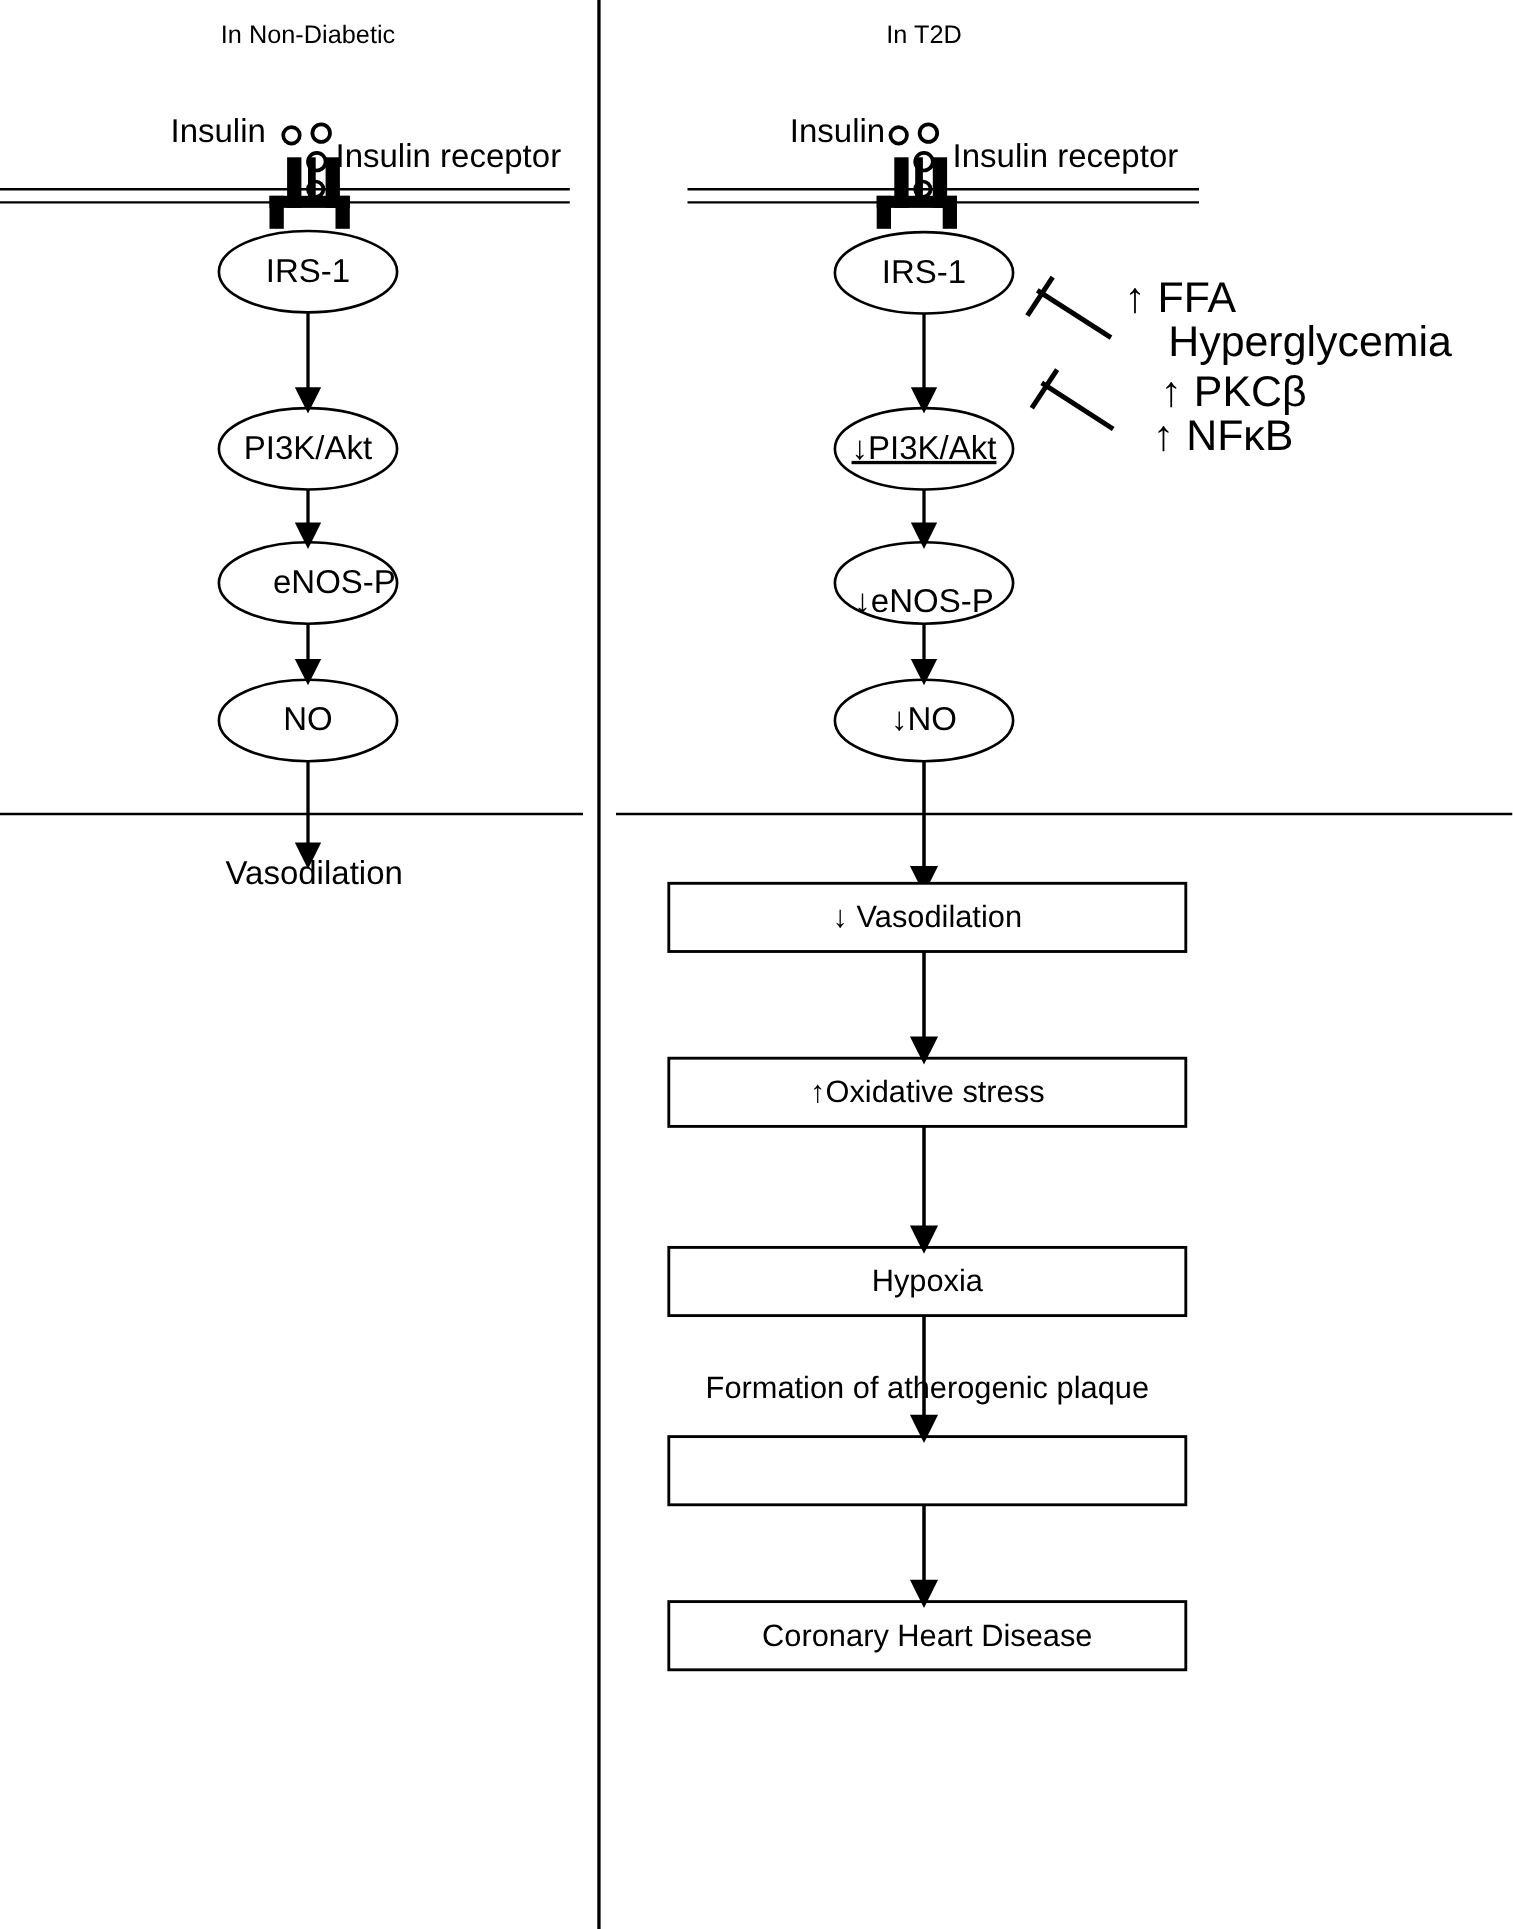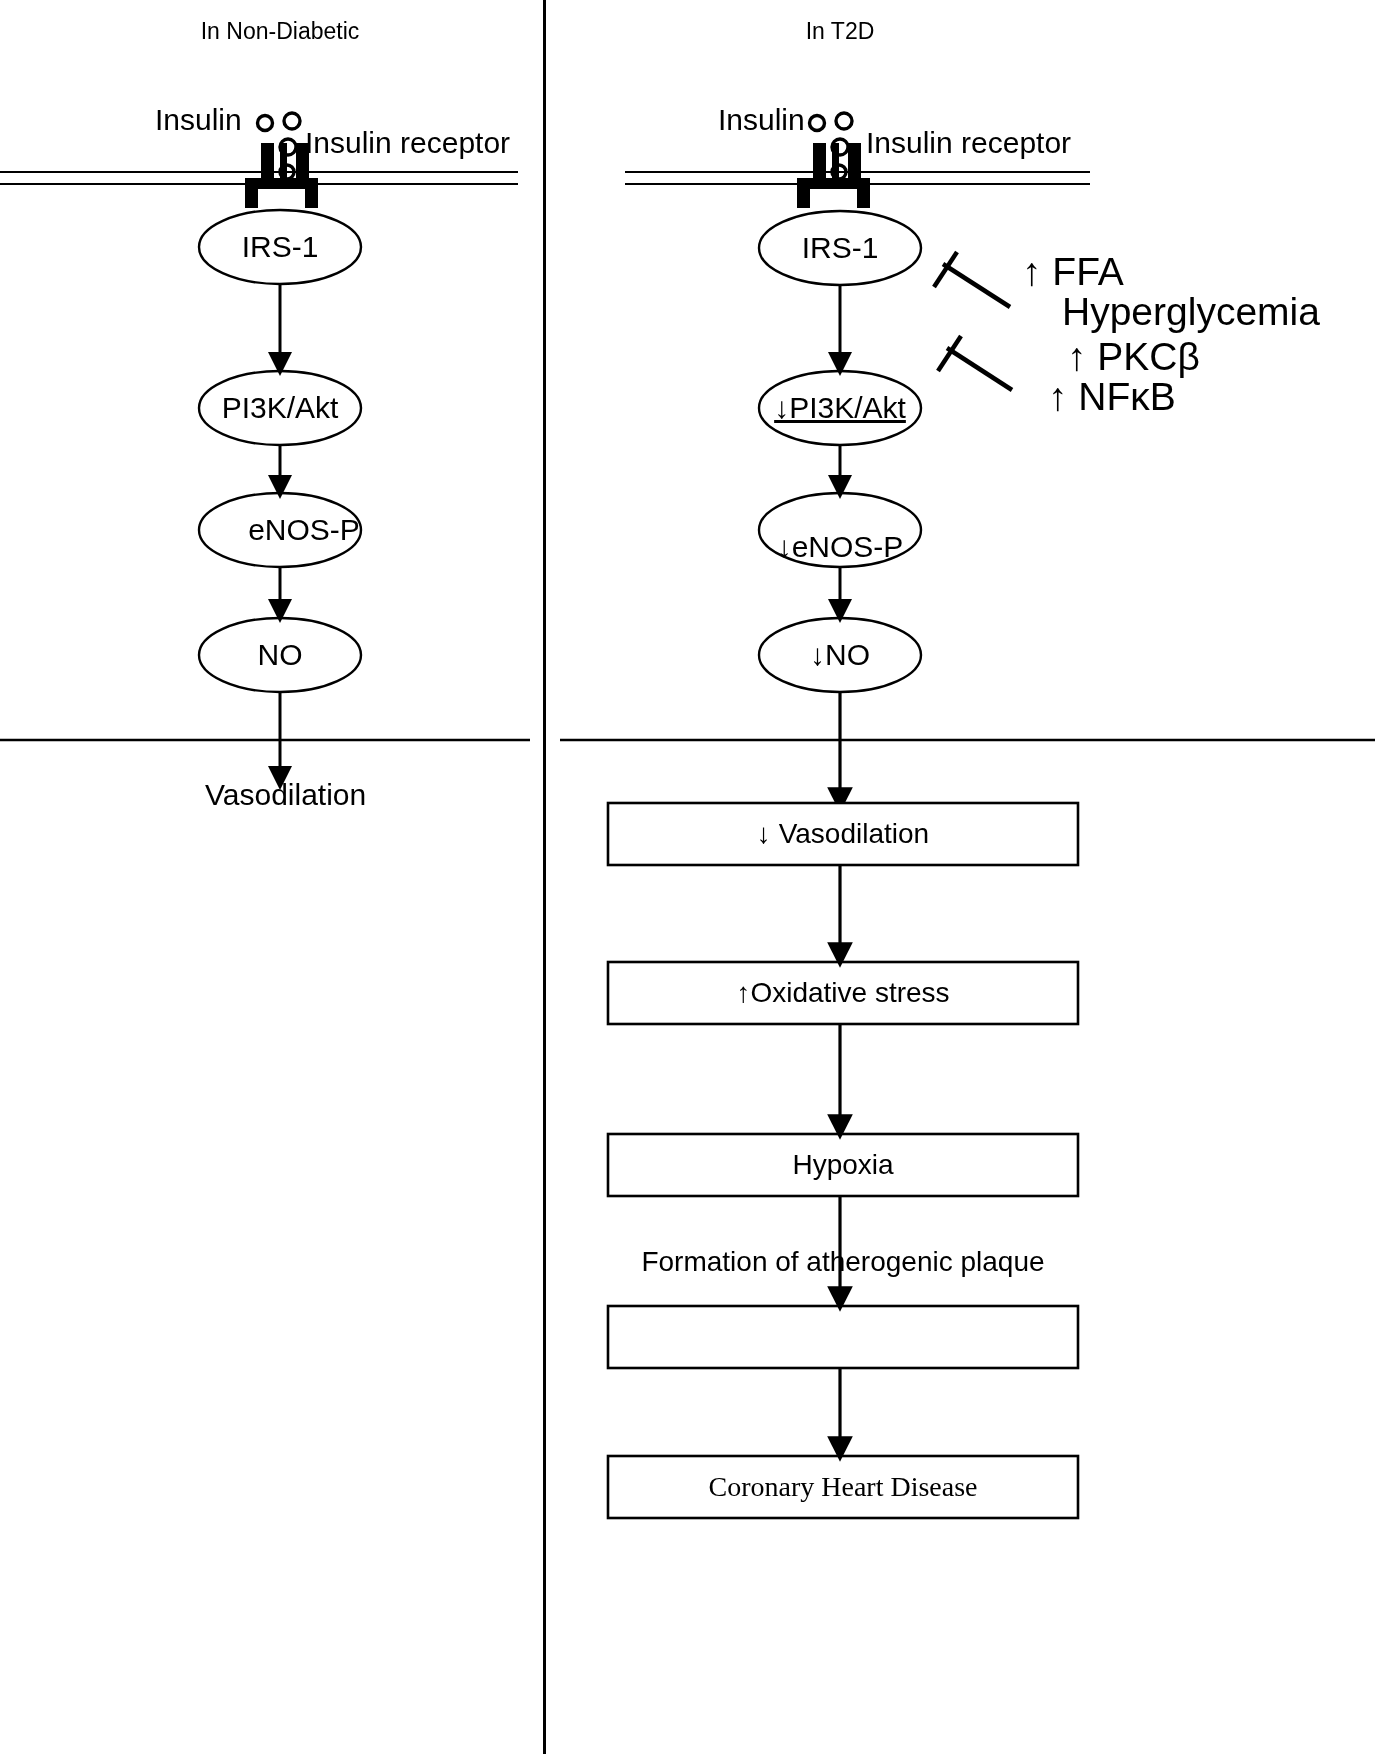--- a/index.html
+++ b/index.html
@@ -127,20 +127,20 @@
 
 <div class="abs lbl" style="left:866px;top:126px;">Insulin receptor</div>
 
 <div class="oval-txt" style="left:840px;top:248px;">IRS-1</div>
 <div class="oval-txt" style="left:840px;top:408px;text-decoration:underline;">↓PI3K/Akt</div>
 <div class="oval-txt" style="left:840px;top:547px;">↓eNOS-P</div>
 <div class="oval-txt" style="left:840px;top:655px;">↓NO</div>
 
 <div class="ann" style="left:1022px;top:250px;">↑ FFA</div>
 <div class="ann" style="left:1030px;top:290px;margin-left:32px;">Hyperglycemia</div>
-<div class="ann" style="left:1055px;top:335px;margin-left:12px;">↑ PKCβ</div>
+<div class="ann" style="left:1055px;top:335px;">↑ PKCβ</div>
 <div class="ann" style="left:1048px;top:375px;">↑ NFκB</div>
 
 <div class="box-txt" style="left:843px;top:834px;">↓ Vasodilation</div>
 <div class="box-txt" style="left:843px;top:993px;">↑Oxidative stress</div>
 <div class="box-txt" style="left:843px;top:1165px;">Hypoxia</div>
 <div class="box-txt" style="left:843px;top:1262px;text-align:right;">Formation of atherogenic plaque</div>
-<div class="box-txt" style="left:843px;top:1487px;font-family:Liberation Serif, serif;">Coronary Heart Disease</div>
+<div class="box-txt" style="left:843px;top:1487px;">Coronary Heart Disease</div>
 
 </body></html>

